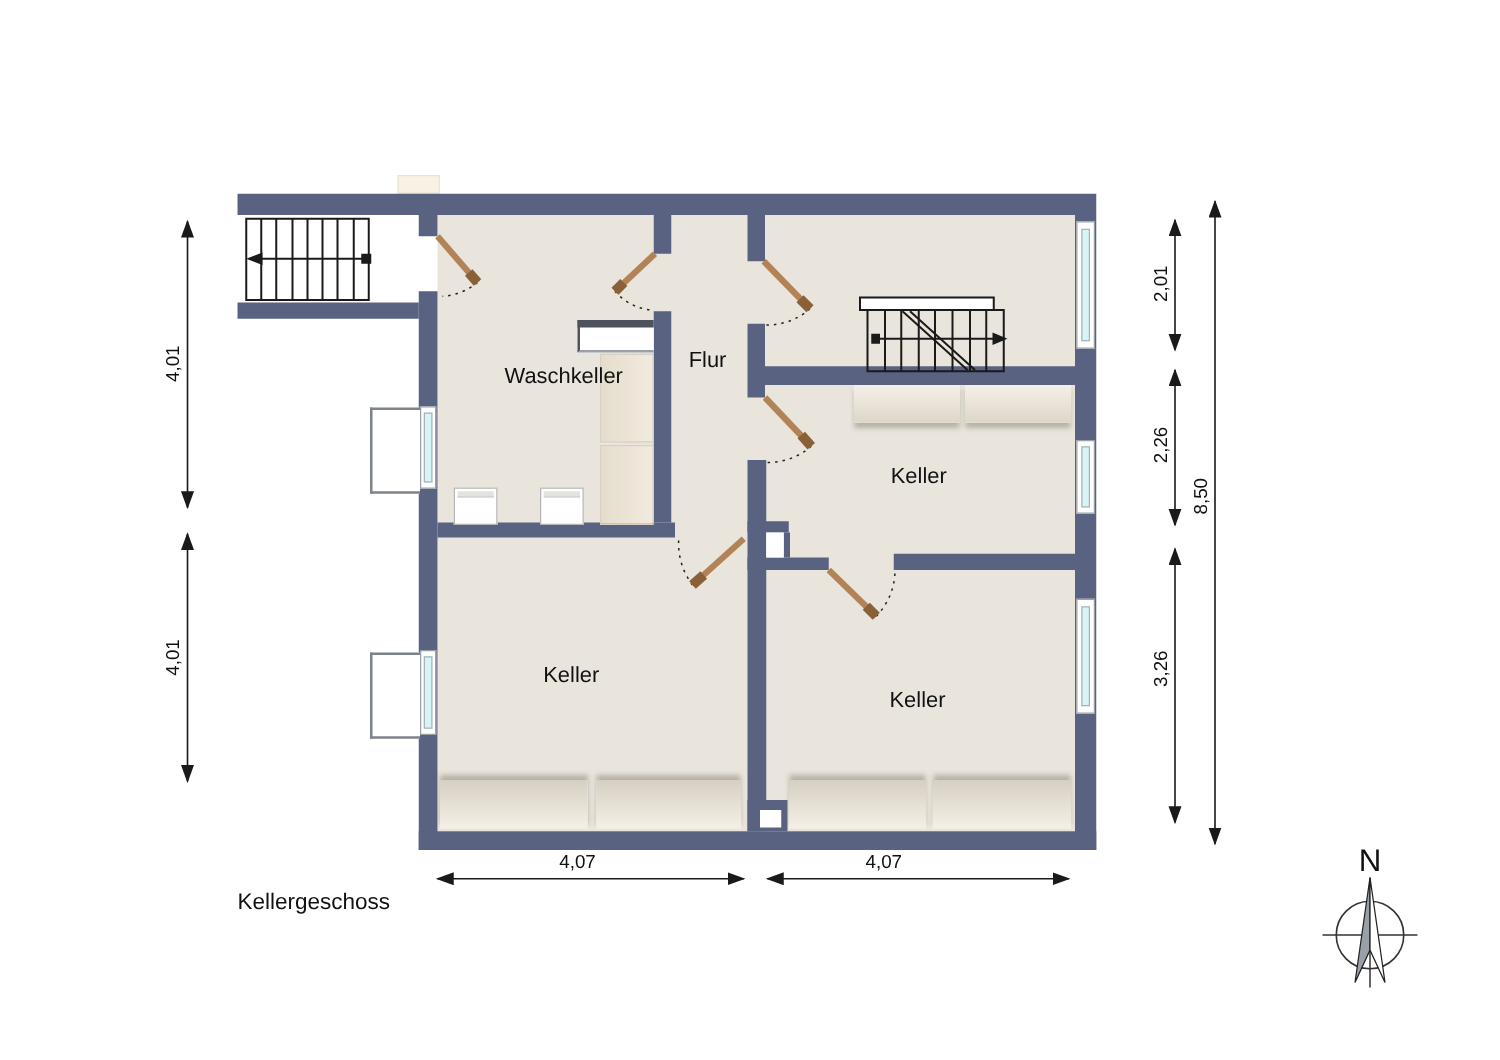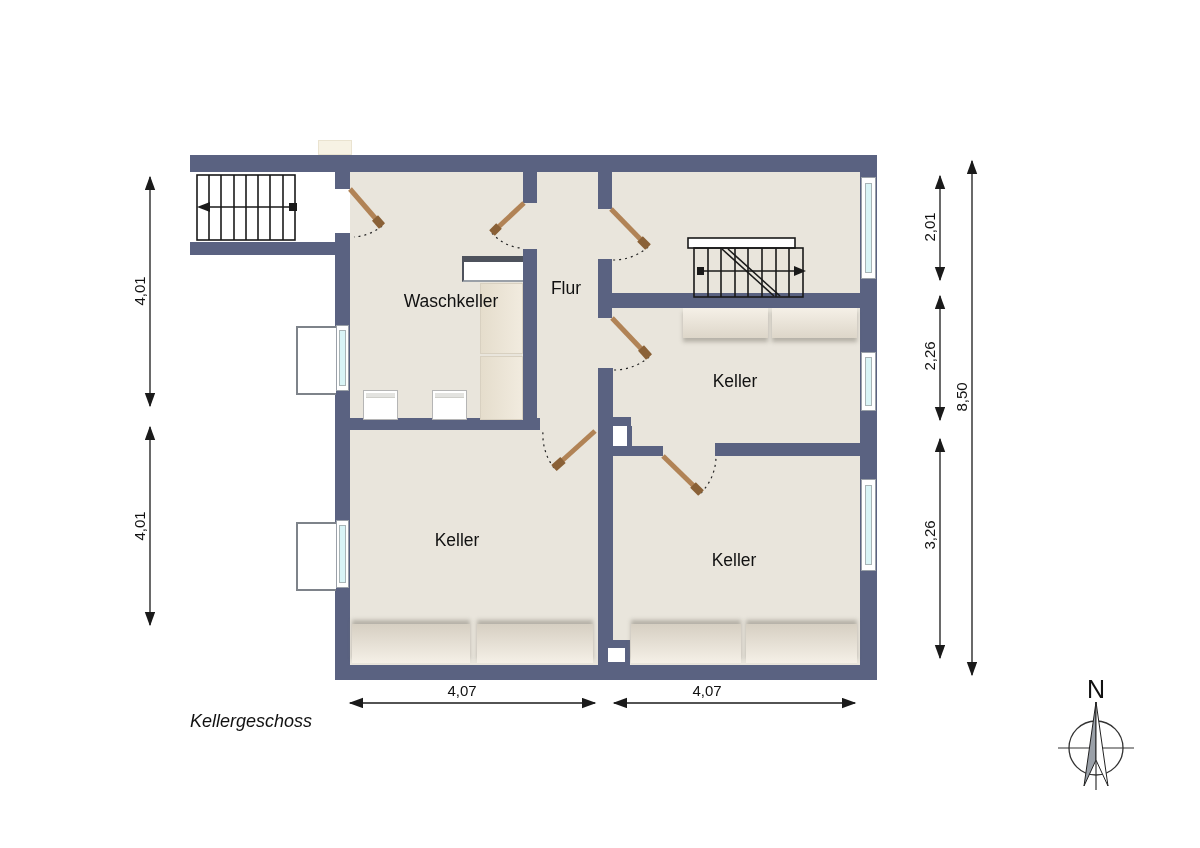--- a/index.html
+++ b/index.html
@@ -186,16 +186,16 @@
 
   <div class="dim-label v" style="left:139px;top:291px;">4,01</div>
   <div class="dim-label v" style="left:139px;top:526px;">4,01</div>
   <div class="dim-label v" style="left:929px;top:227px;">2,01</div>
   <div class="dim-label v" style="left:929px;top:356px;">2,26</div>
   <div class="dim-label v" style="left:929px;top:535px;">3,26</div>
   <div class="dim-label v" style="left:961px;top:397px;">8,50</div>
   <div class="dim-label" style="left:462px;top:690px;">4,07</div>
   <div class="dim-label" style="left:707px;top:690px;">4,07</div>
 
-  <div class="title-label" style="left:190px;top:711px;font-style:italic;">Kellergeschoss</div>
+  <div class="title-label" style="left:190px;top:711px;">Kellergeschoss</div>
   <div class="compass-n" style="left:1096px;top:689px;">N</div>
 
 </div>
 
 </body></html>

